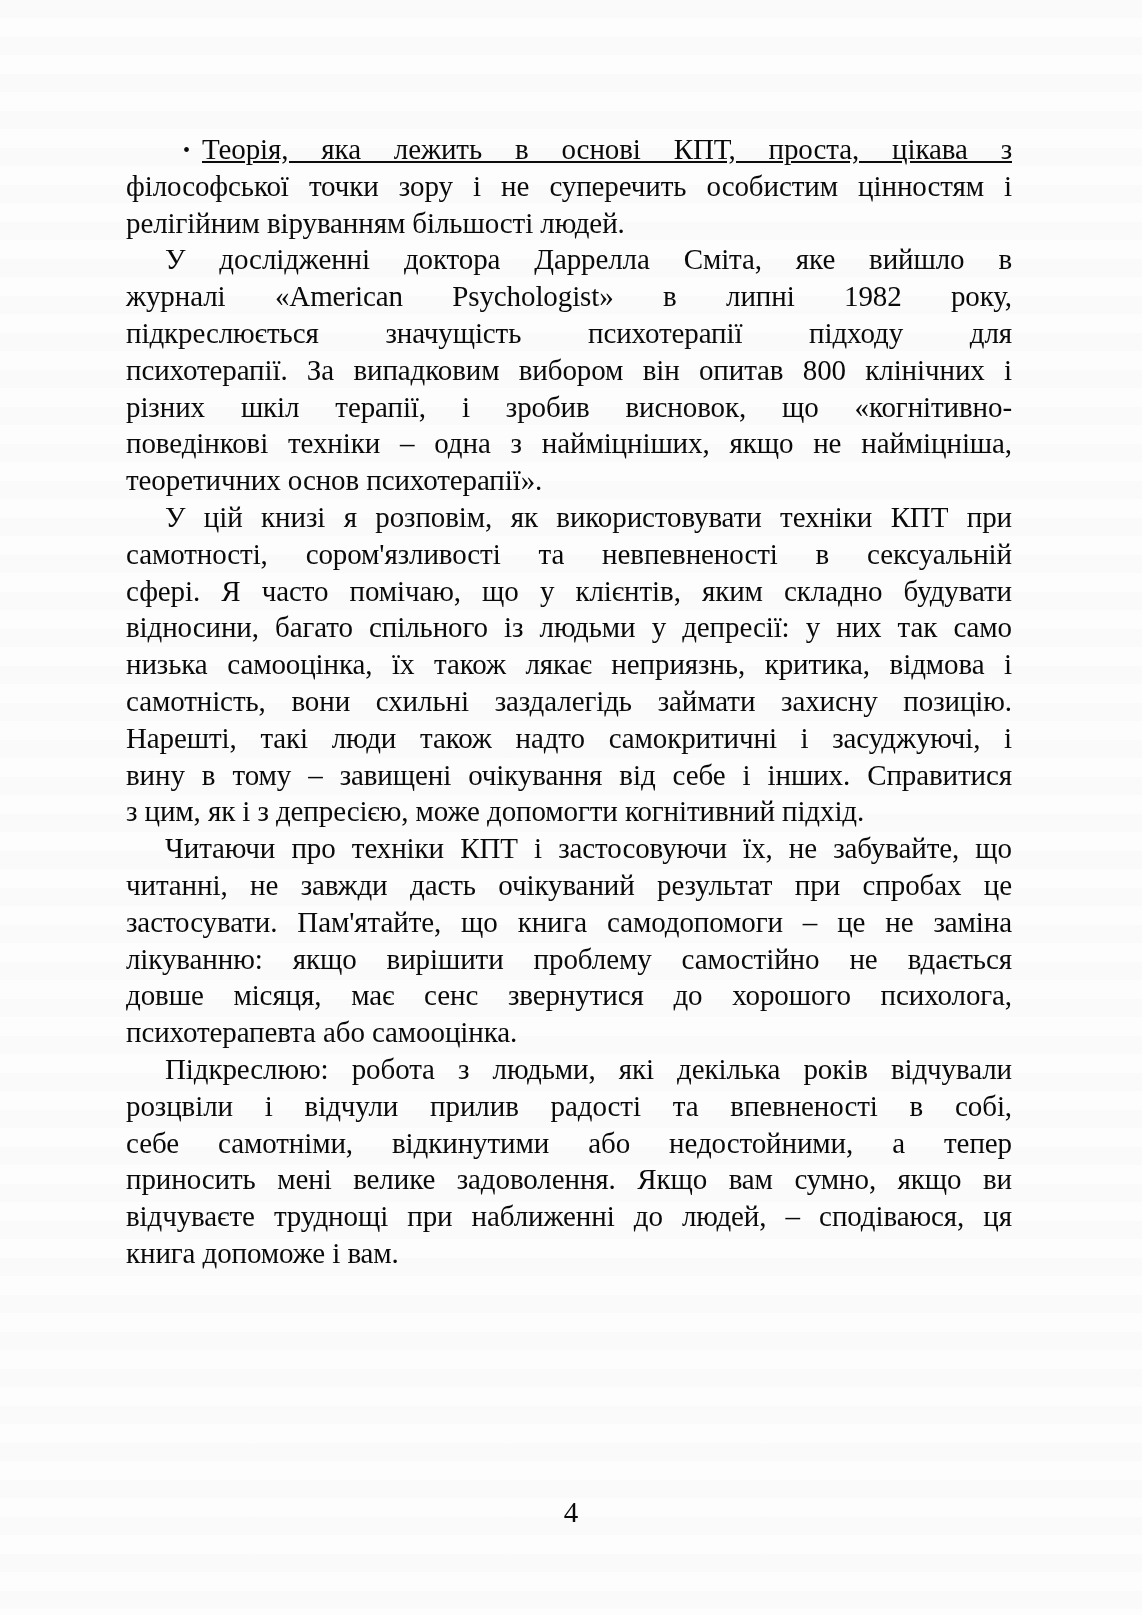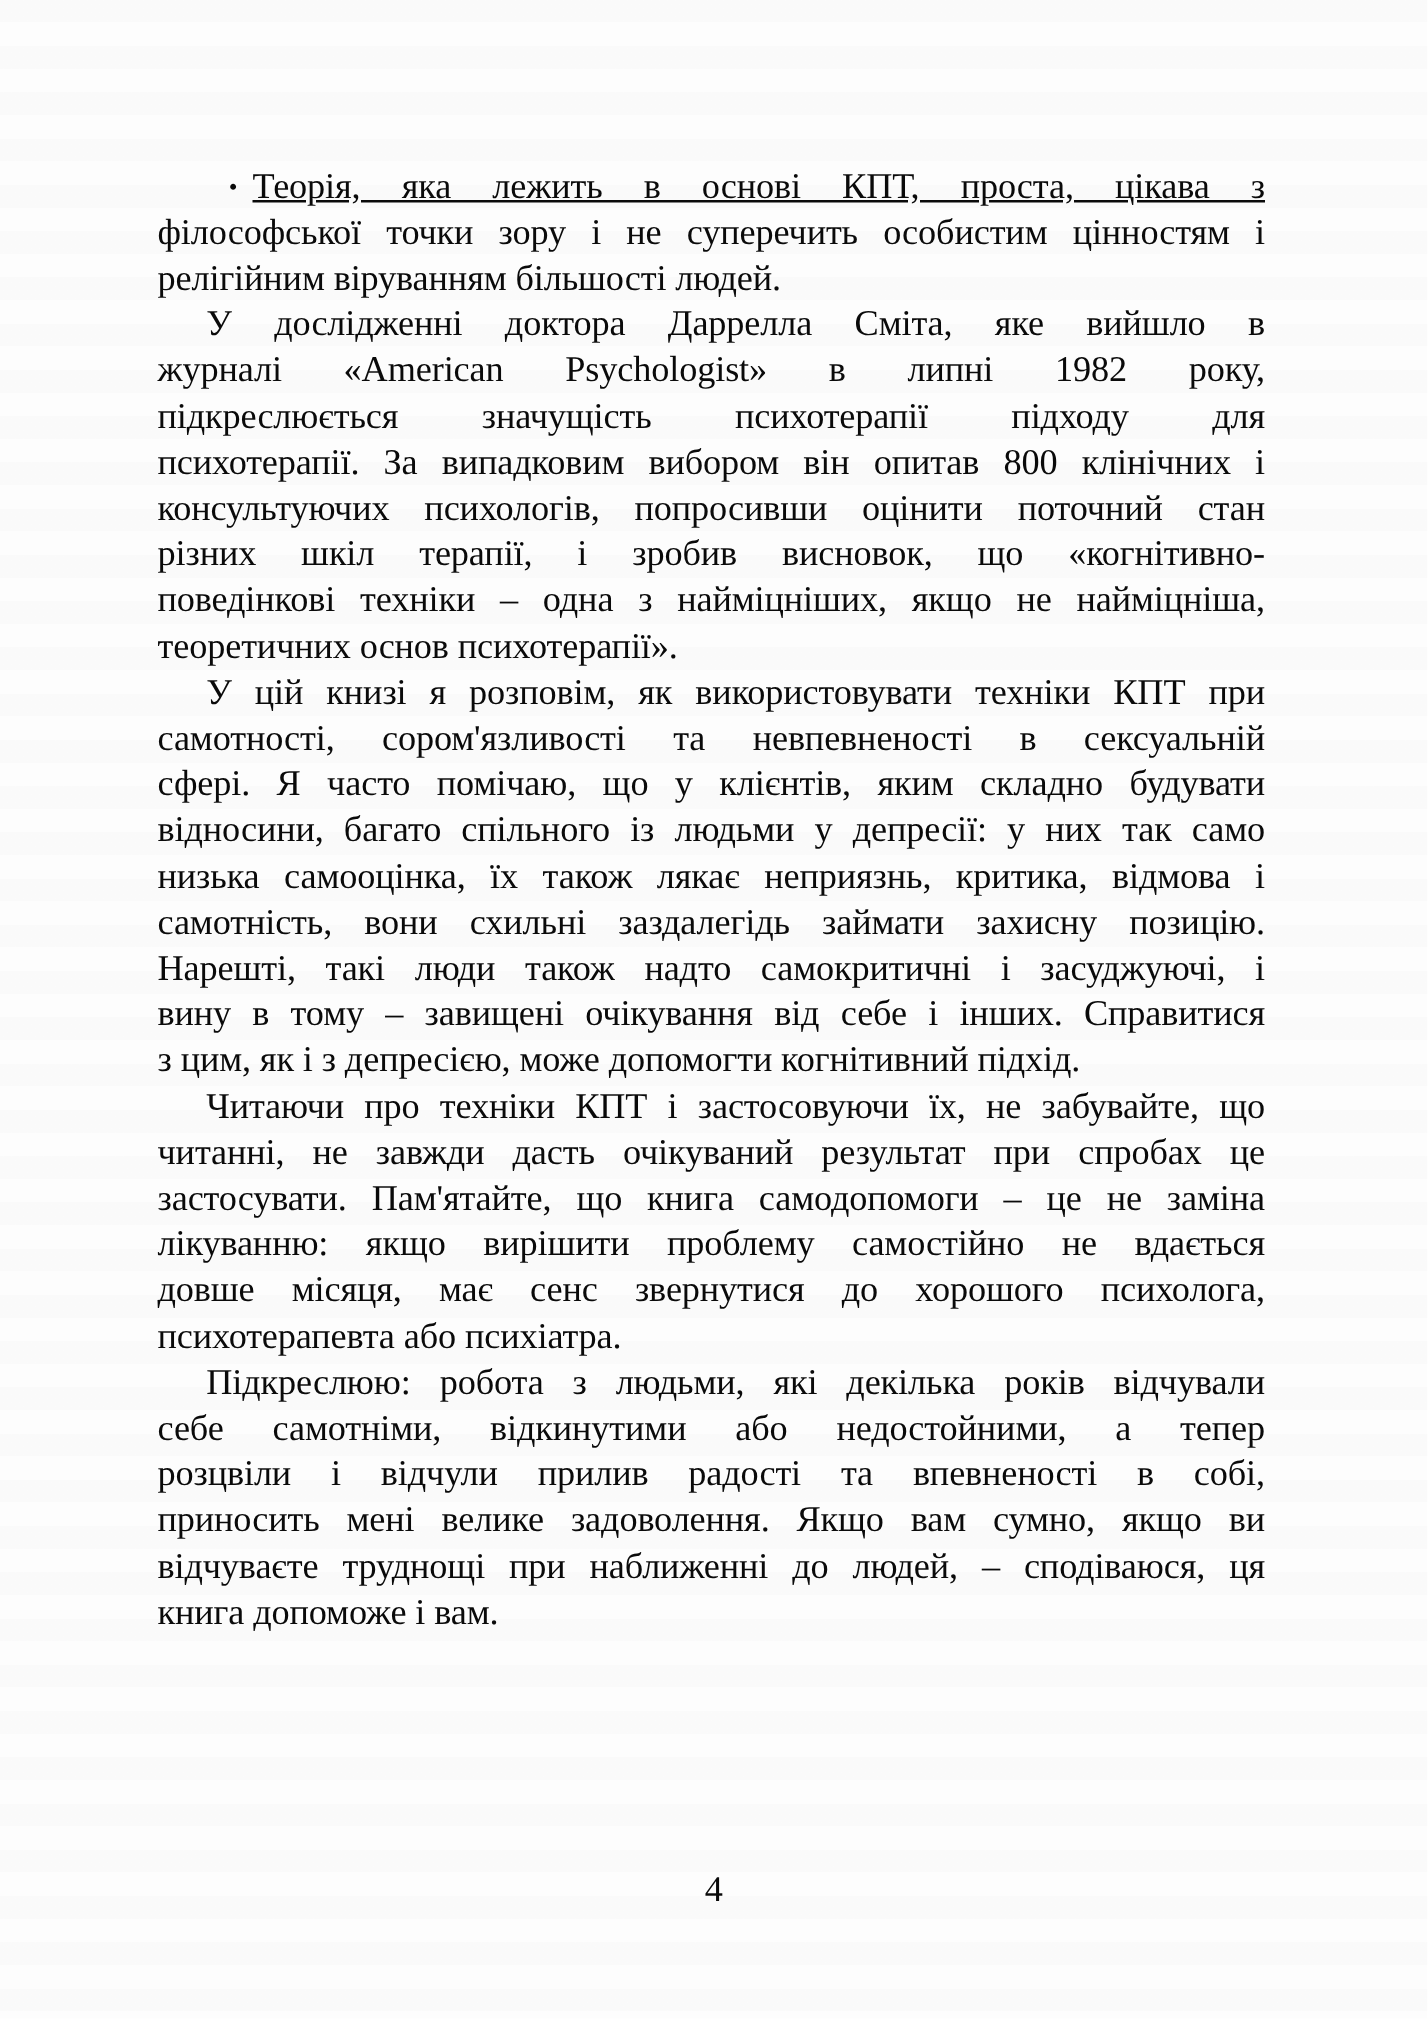--- a/index.html
+++ b/index.html
@@ -78,21 +78,20 @@
       <div class="line first">Теорія, яка лежить в основі КПТ, проста, цікава з</div>
       <div class="line">філософської точки зору і не суперечить особистим цінностям і</div>
       <div class="line">релігійним віруванням більшості людей.</div>
     </div>
 
     <div class="para indented">
       <div class="line first">У дослідженні доктора Даррелла Сміта, яке вийшло в</div>
       <div class="line">журналі «American Psychologist» в липні 1982 року,</div>
       <div class="line">підкреслюється значущість психотерапії підходу для</div>
       <div class="line">психотерапії. За випадковим вибором він опитав 800 клінічних і</div>
-      <div class="line">консультуючих психологів, попросивши оцінити поточний стан</div>
       <div class="line">різних шкіл терапії, і зробив висновок, що «когнітивно-</div>
       <div class="line">поведінкові техніки – одна з найміцніших, якщо не найміцніша,</div>
       <div class="line">теоретичних основ психотерапії».</div>
     </div>
 
     <div class="para indented">
       <div class="line first">У цій книзі я розповім, як використовувати техніки КПТ при</div>
       <div class="line">самотності, сором'язливості та невпевненості в сексуальній</div>
       <div class="line">сфері. Я часто помічаю, що у клієнтів, яким складно будувати</div>
       <div class="line">відносини, багато спільного із людьми у депресії: у них так само</div>
@@ -102,27 +101,27 @@
       <div class="line">вину в тому – завищені очікування від себе і інших. Справитися</div>
       <div class="line">з цим, як і з депресією, може допомогти когнітивний підхід.</div>
     </div>
 
     <div class="para indented">
       <div class="line first">Читаючи про техніки КПТ і застосовуючи їх, не забувайте, що</div>
       <div class="line">читанні, не завжди дасть очікуваний результат при спробах це</div>
       <div class="line">застосувати. Пам'ятайте, що книга самодопомоги – це не заміна</div>
       <div class="line">лікуванню: якщо вирішити проблему самостійно не вдається</div>
       <div class="line">довше місяця, має сенс звернутися до хорошого психолога,</div>
-      <div class="line">психотерапевта або психіатра.</div>
+      <div class="line">психотерапевта або самооцінка.</div>
     </div>
 
     <div class="para indented">
       <div class="line first">Підкреслюю: робота з людьми, які декілька років відчували</div>
+      <div class="line">розцвіли і відчули прилив радості та впевненості в собі,</div>
       <div class="line">себе самотніми, відкинутими або недостойними, а тепер</div>
-      <div class="line">розцвіли і відчули прилив радості та впевненості в собі,</div>
       <div class="line">приносить мені велике задоволення. Якщо вам сумно, якщо ви</div>
       <div class="line">відчуваєте труднощі при наближенні до людей, – сподіваюся, ця</div>
       <div class="line">книга допоможе і вам.</div>
     </div>
 
   </div>
 
   <div class="page-number">4</div>
 </div>
 

